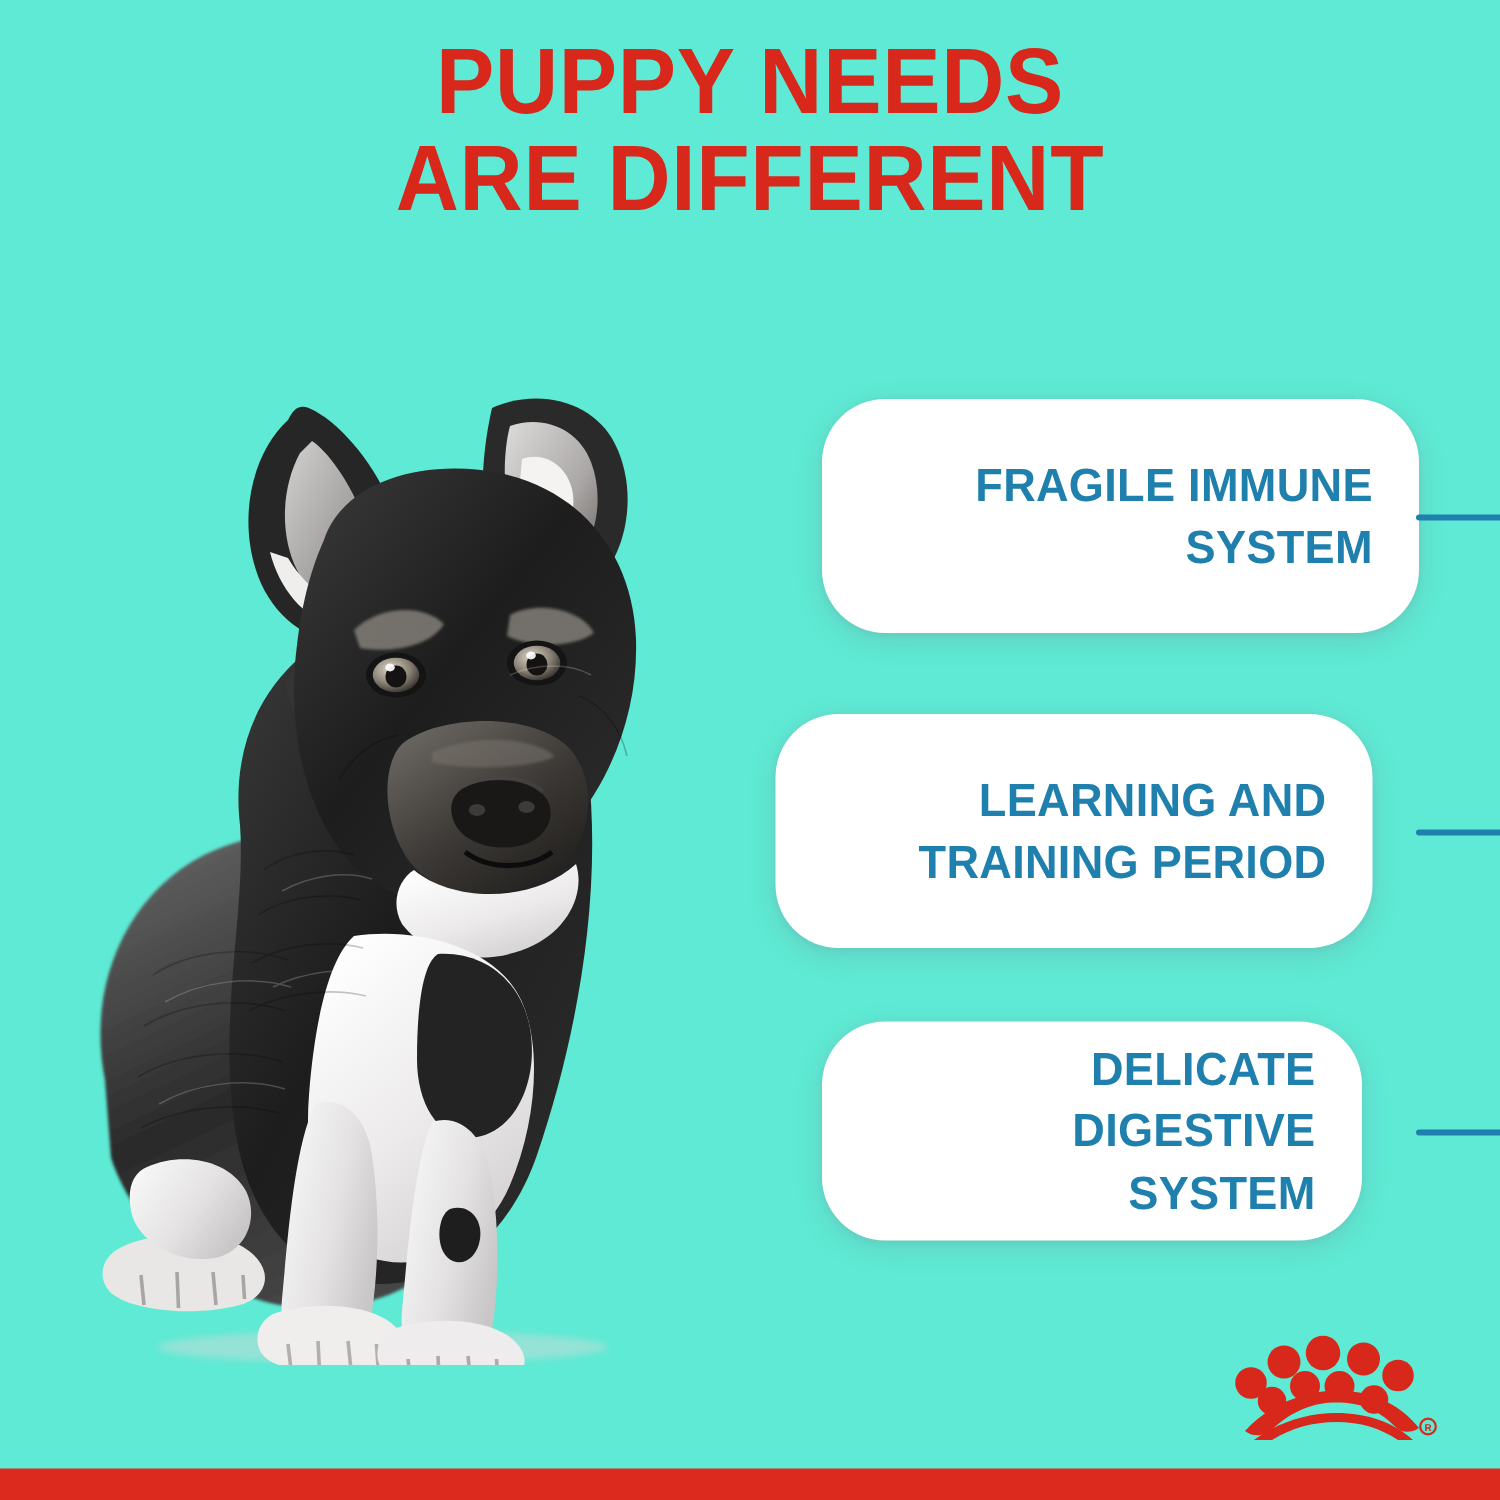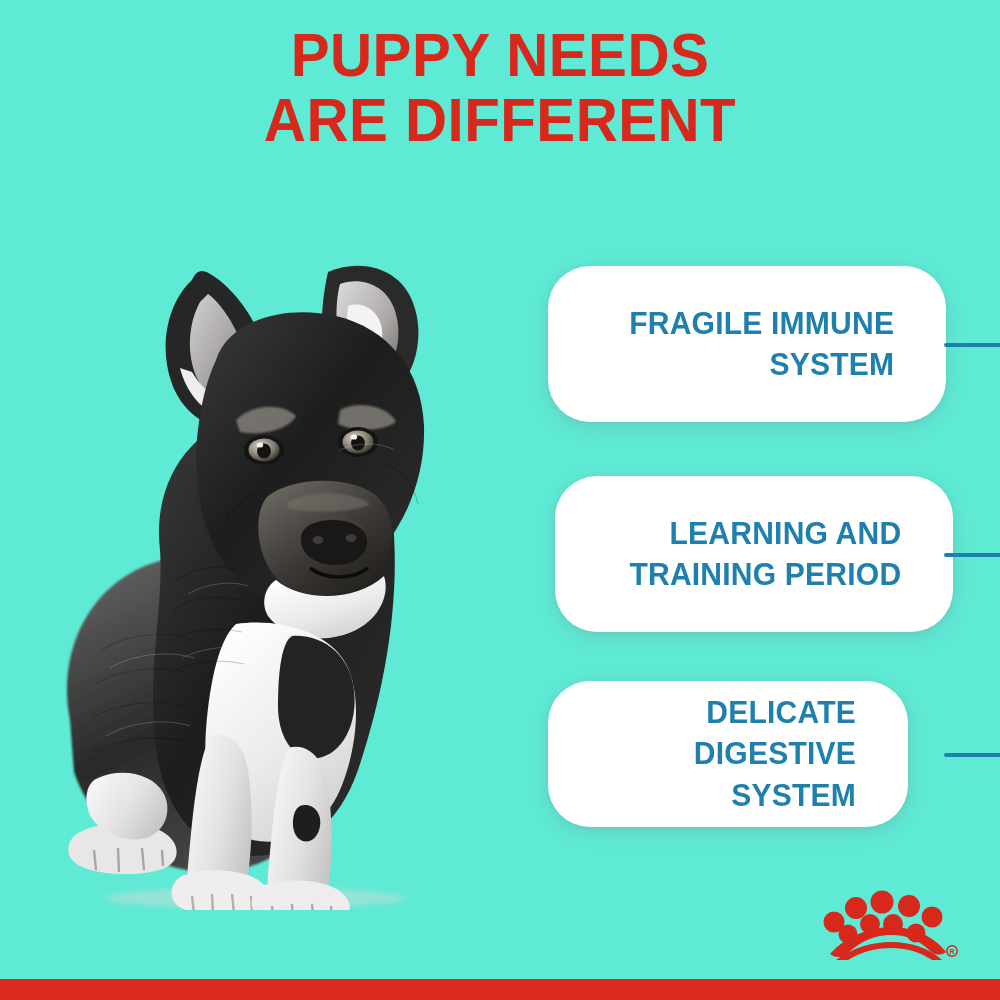--- a/index.html
+++ b/index.html
@@ -50,37 +50,37 @@
   .callout {
     position: absolute;
     background: #ffffff;
     border-radius: 42px;
     box-shadow: 0 5px 18px rgba(120,125,135,0.22),
                 0 1px 4px rgba(120,125,135,0.14);
     display: flex;
     align-items: center;
     justify-content: flex-end;
     box-sizing: border-box;
-    padding-right: 52px;
+    padding-right: 31px;
   }
   .callout .ctext {
     color: #1F80AE;
     font-family: "Liberation Sans", "DejaVu Sans", sans-serif;
     font-weight: bold;
     font-size: 31px;
     line-height: 1.33;
     text-align: right;
     letter-spacing: 0.2px;
     white-space: pre-line;
     transform: scaleX(0.97);
     transform-origin: 100% 50%;
   }
 
   .callout-1 { left: 548px; top: 266px;  width: 398px; height: 156px; }
-  .callout-2 { left: 555px; top: 476px;  width: 398px; height: 156px; }
+  .callout-2 { left: 517px; top: 476px;  width: 398px; height: 156px; }
   .callout-3 { left: 548px; top: 681px;  width: 360px; height: 146px; }
 
   
   .connector {
     position: absolute;
     height: 4px;
     background: #1F80AE;
     border-radius: 2px;
   }
   .conn-1 { left: 944px; top: 343px; width: 58px; }

